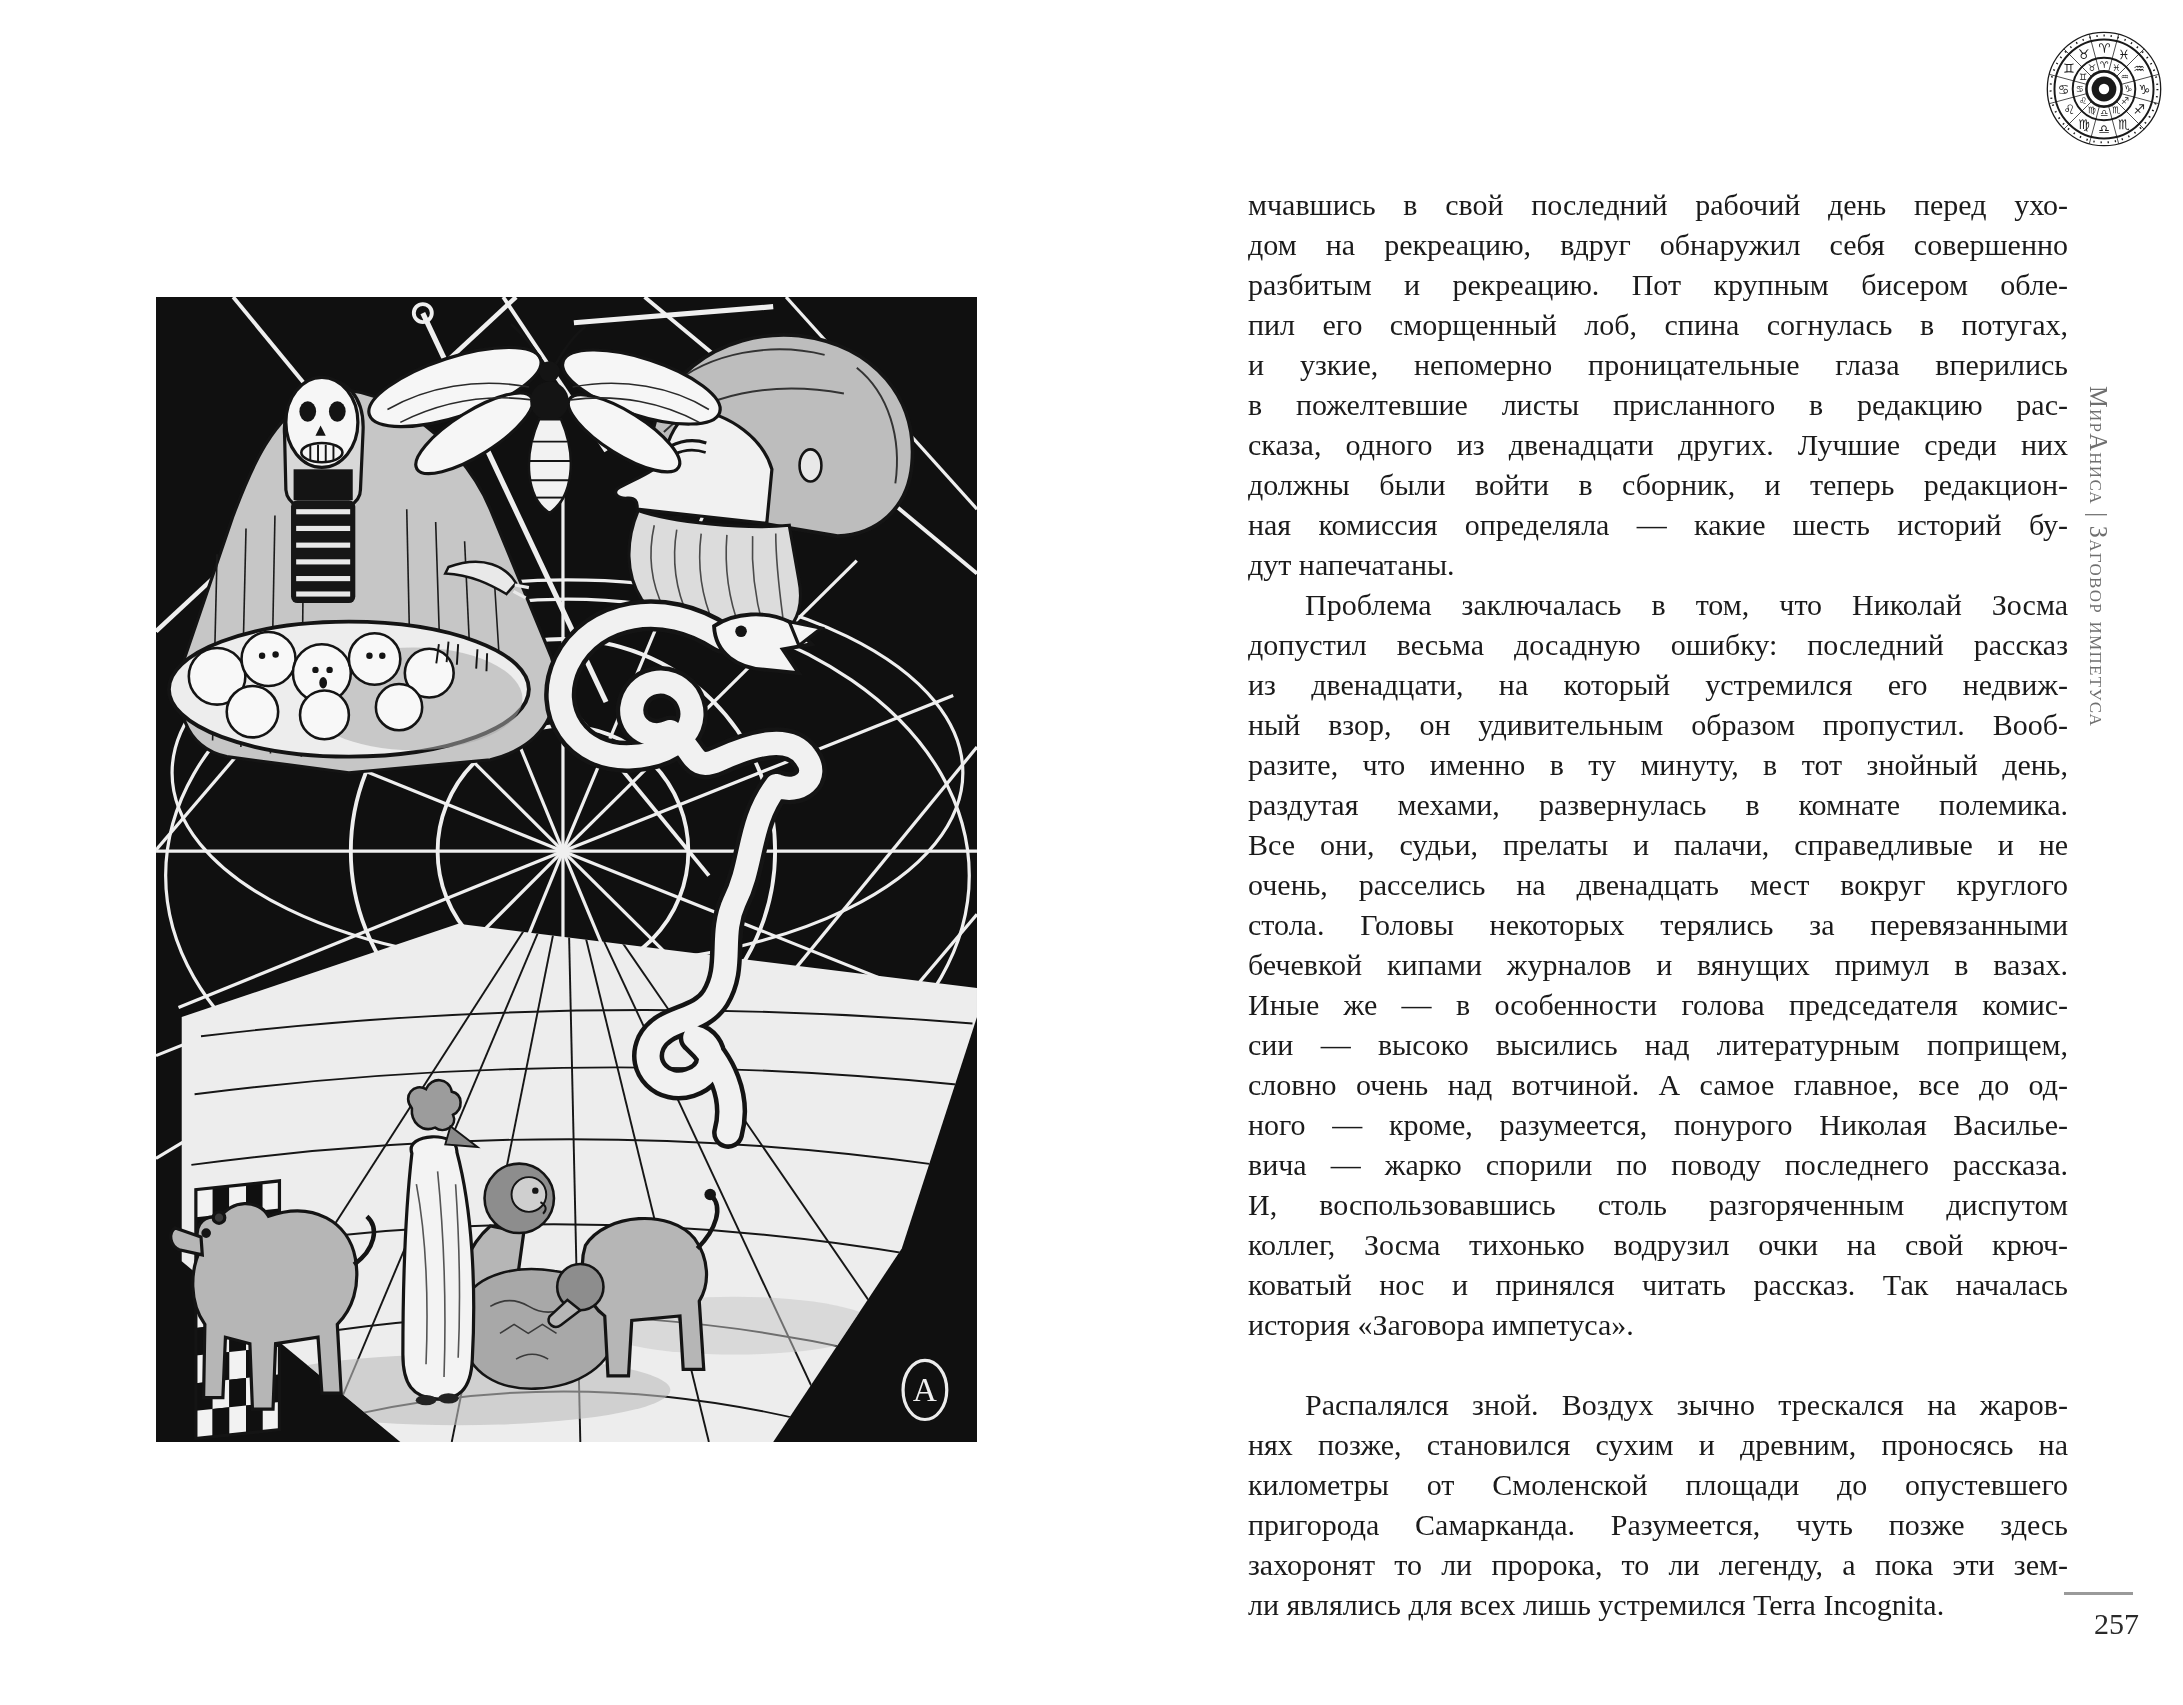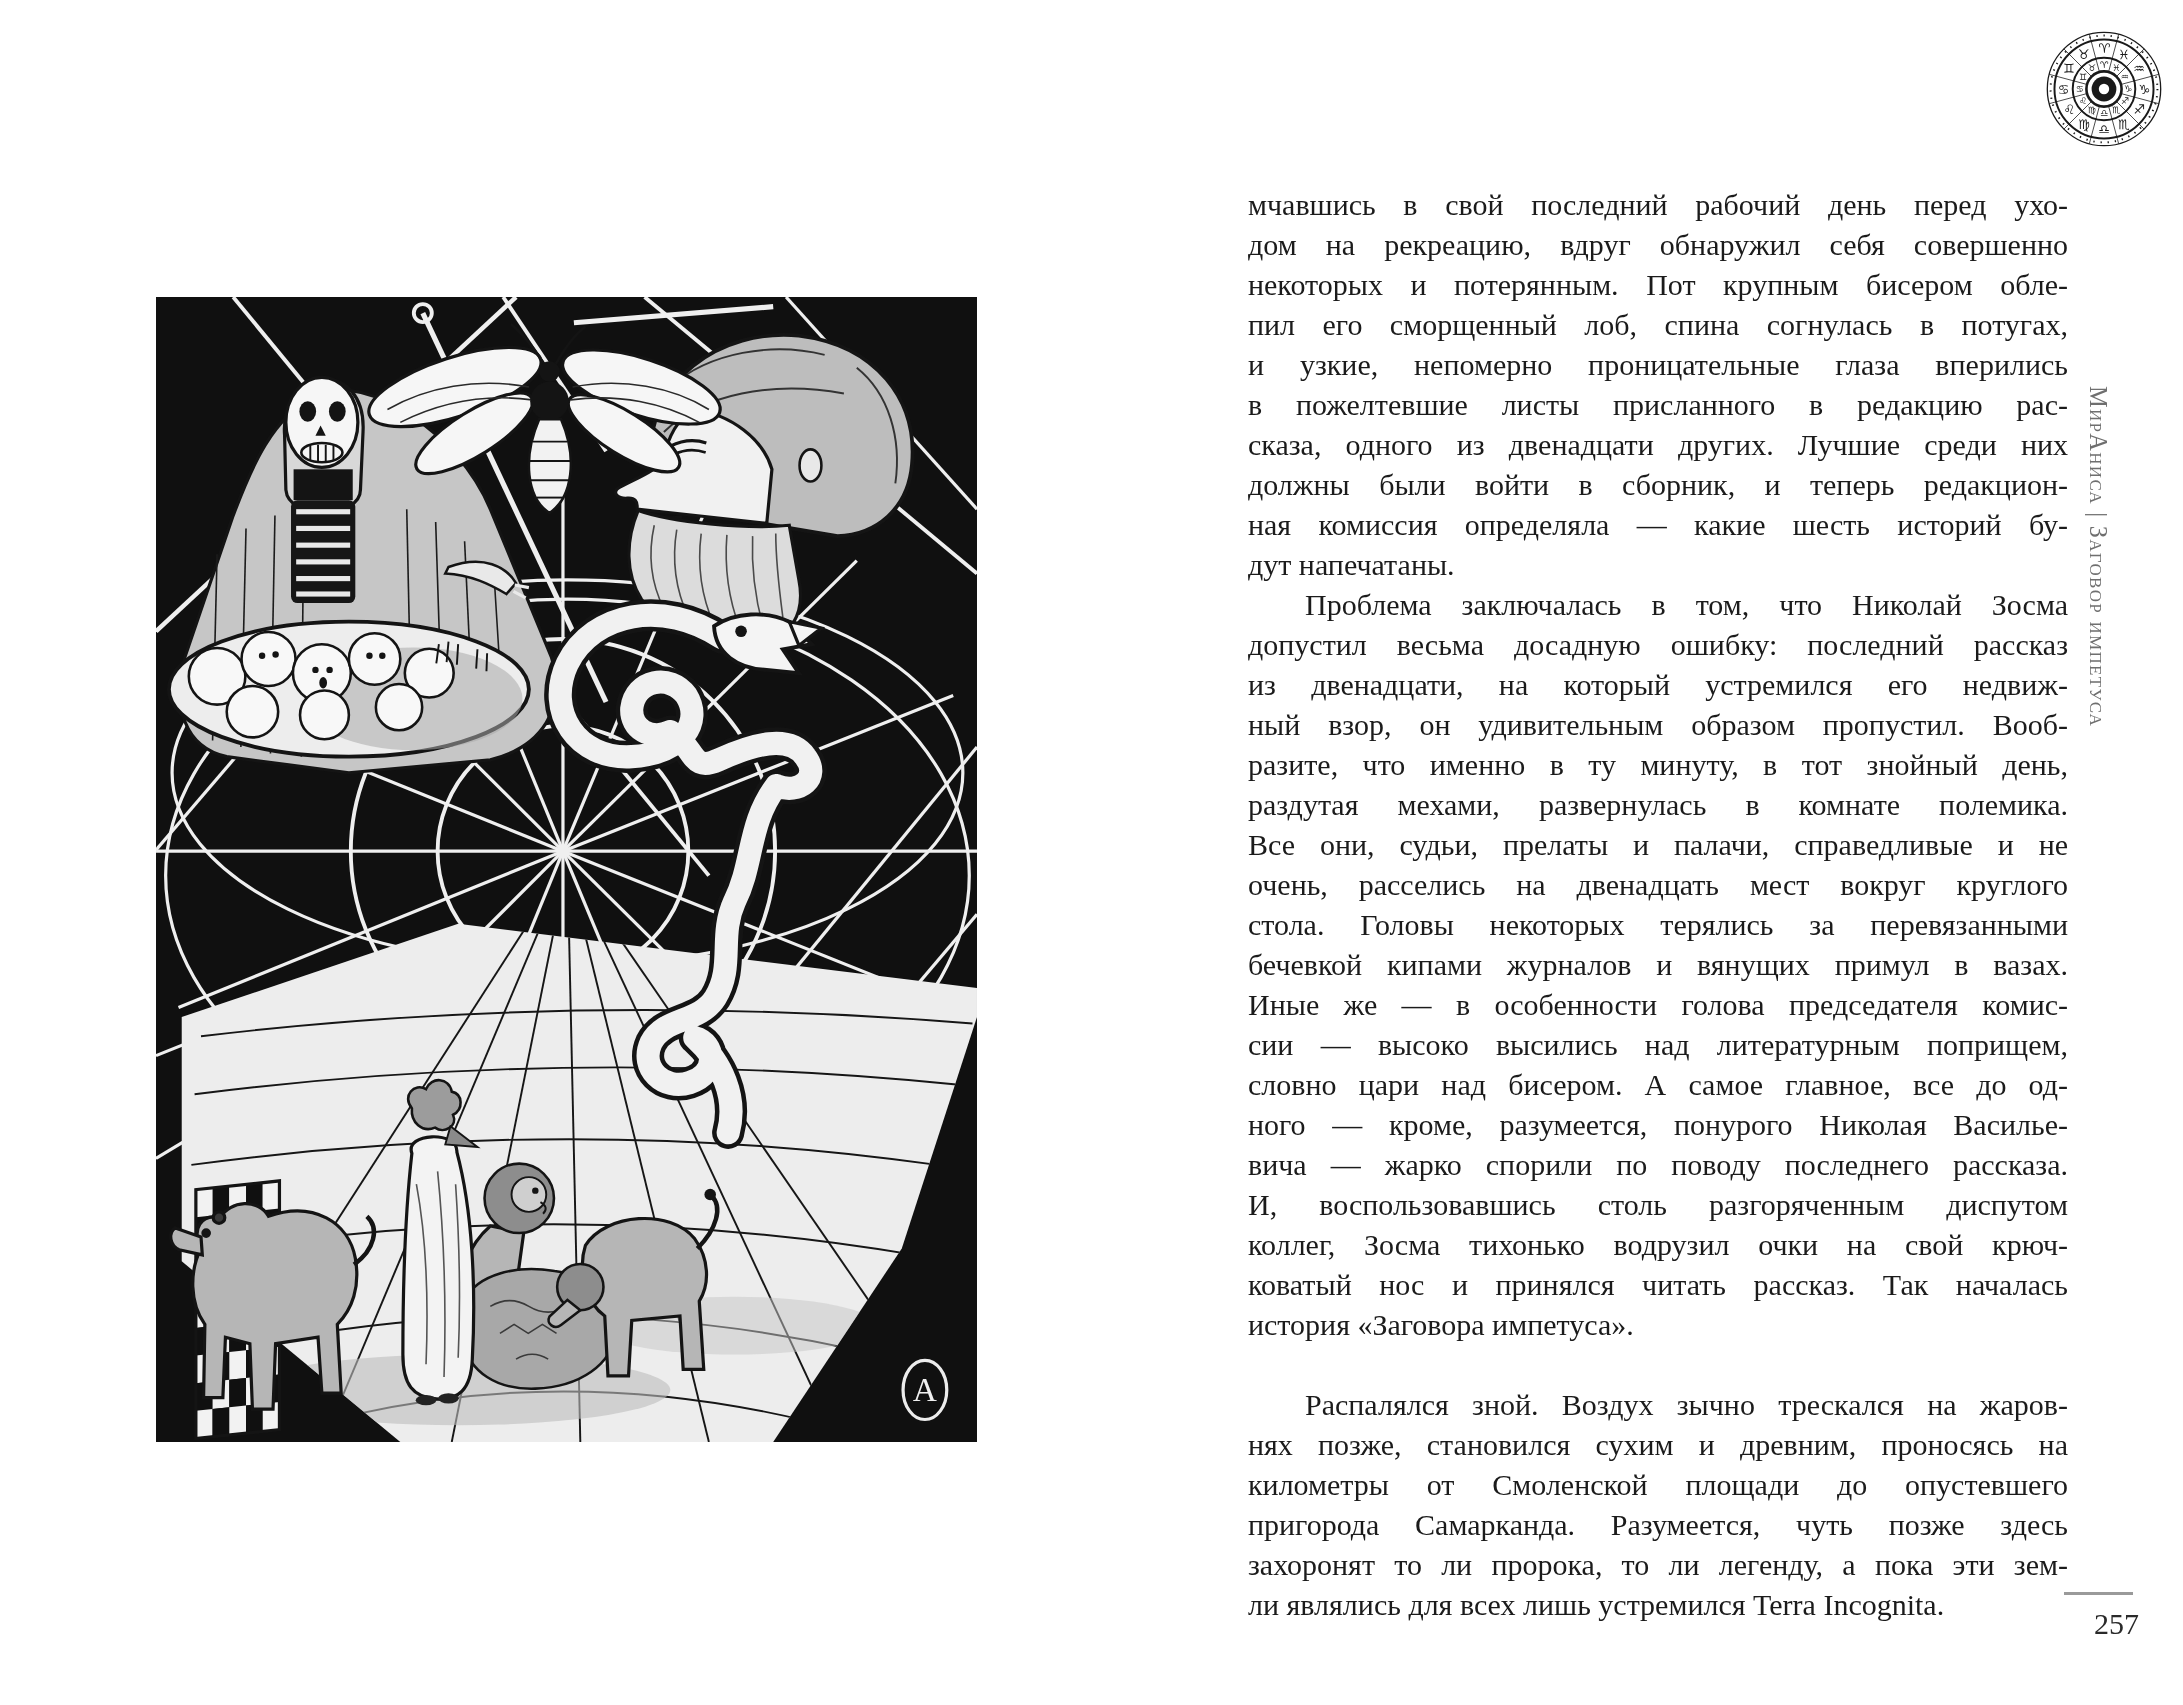--- a/index.html
+++ b/index.html
@@ -384,41 +384,41 @@
           <text x="142.7" y="65.2" font-size="20" text-anchor="middle">♒</text>
           <text x="107.5" y="62.0" font-size="14" text-anchor="middle">♓</text>
           <text x="120.0" y="42.5" font-size="20" text-anchor="middle">♓</text>
         </g>
     </svg>
   </div>
 
   <div id="text-column">
       <div class="line">мчавшись в свой последний рабочий день перед ухо-</div>
       <div class="line">дом на рекреацию, вдруг обнаружил себя совершенно</div>
-      <div class="line">некоторых и потерянным. Пот крупным бисером обле-</div>
+      <div class="line">разбитым и рекреацию. Пот крупным бисером обле-</div>
       <div class="line">пил его сморщенный лоб, спина согнулась в потугах,</div>
       <div class="line">и узкие, непомерно проницательные глаза вперились</div>
       <div class="line">в пожелтевшие листы присланного в редакцию рас-</div>
       <div class="line">сказа, одного из двенадцати других. Лучшие среди них</div>
       <div class="line">должны были войти в сборник, и теперь редакцион-</div>
       <div class="line">ная комиссия определяла — какие шесть историй бу-</div>
       <div class="line end">дут напечатаны.</div>
       <div class="line indent">Проблема заключалась в том, что Николай Зосма</div>
       <div class="line">допустил весьма досадную ошибку: последний рассказ</div>
       <div class="line">из двенадцати, на который устремился его недвиж-</div>
       <div class="line">ный взор, он удивительным образом пропустил. Вооб-</div>
       <div class="line">разите, что именно в ту минуту, в тот знойный день,</div>
       <div class="line">раздутая мехами, развернулась в комнате полемика.</div>
       <div class="line">Все они, судьи, прелаты и палачи, справедливые и не</div>
       <div class="line">очень, расселись на двенадцать мест вокруг круглого</div>
       <div class="line">стола. Головы некоторых терялись за перевязанными</div>
       <div class="line">бечевкой кипами журналов и вянущих примул в вазах.</div>
       <div class="line">Иные же — в особенности голова председателя комис-</div>
       <div class="line">сии — высоко высились над литературным поприщем,</div>
-      <div class="line">словно цари над бисером. А самое главное, все до од-</div>
+      <div class="line">словно очень над вотчиной. А самое главное, все до од-</div>
       <div class="line">ного — кроме, разумеется, понурого Николая Василье-</div>
       <div class="line">вича — жарко спорили по поводу последнего рассказа.</div>
       <div class="line">И, воспользовавшись столь разгоряченным диспутом</div>
       <div class="line">коллег, Зосма тихонько водрузил очки на свой крюч-</div>
       <div class="line">коватый нос и принялся читать рассказ. Так началась</div>
       <div class="line end">история «Заговора импетуса».</div>
       <div class="line indent gap">Распалялся зной. Воздух зычно трескался на жаров-</div>
       <div class="line">нях позже, становился сухим и древним, проносясь на</div>
       <div class="line">километры от Смоленской площади до опустевшего</div>
       <div class="line">пригорода Самарканда. Разумеется, чуть позже здесь</div>

